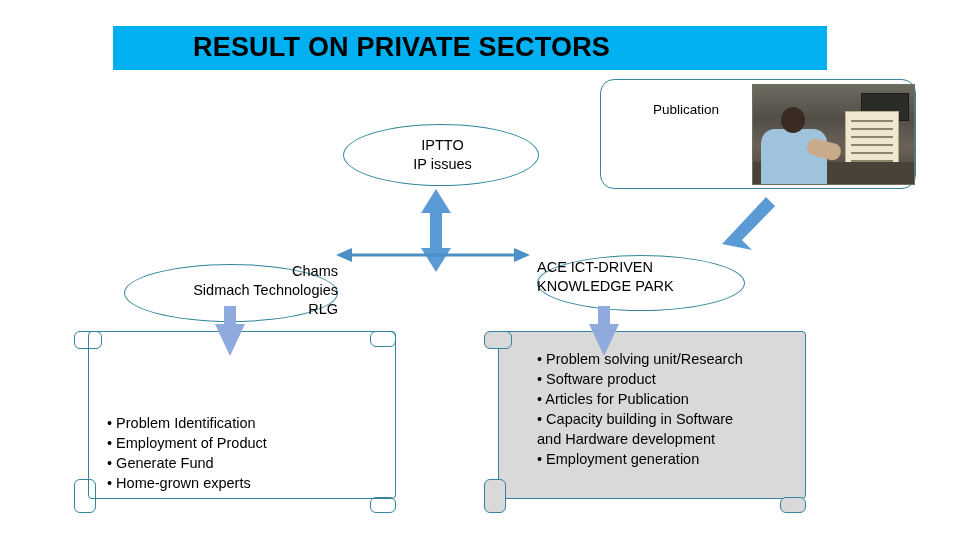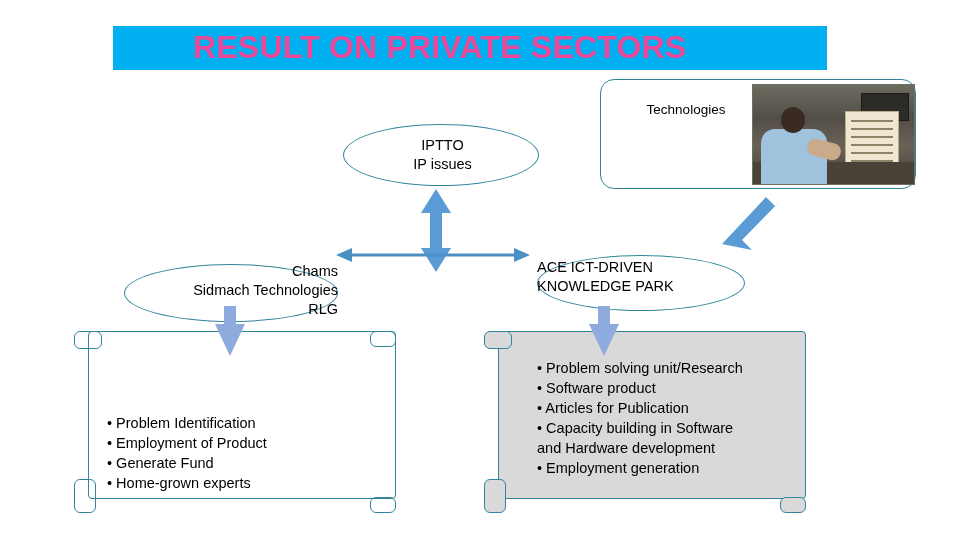--- a/index.html
+++ b/index.html
@@ -23,25 +23,25 @@
     top: 26px;
     width: 714px;
     height: 44px;
     background: #00B0F0;
   }
   .title-text {
     position: absolute;
     left: 193px;
     top: 30px;
     width: 560px;
-    font-size: 32px;
+    font-size: 27px;
     font-weight: bold;
     line-height: 34px;
     letter-spacing: 0.2px;
-    color: #ec4899;
+    color: #000000;
     white-space: pre-line;
   }
 
   
   .oval {
     position: absolute;
     border: 1.4px solid #31859C;
     border-radius: 50%;
     box-sizing: border-box;
     display: flex;
@@ -250,38 +250,38 @@
   #right-scroll .curl-br, #right-scroll .tab-tr { background: #D9D9D9; }
 
   .bullets {
     position: absolute;
     font-size: 14.5px;
     line-height: 20px;
     white-space: pre-line;
     color: #000;
   }
   #left-bullets { left: 107px; top: 413px; width: 250px; }
-  #right-bullets { left: 537px; top: 358px; width: 250px; }
+  #right-bullets { left: 537px; top: 349px; width: 250px; }
 
   
   .arrow-svg {
     position: absolute;
     left: 0; top: 0;
     width: 960px; height: 540px;
     pointer-events: none;
   }
 </style>
 </head>
 <body>
 
 <div class="title-band"></div>
 <div class="title-text">RESULT ON PRIVATE SECTORS</div>
 
 <div class="rrect" id="researchers-box"></div>
-<div id="researchers-label">Technologies</div>
+<div id="researchers-label">Publication</div>
 <div id="researchers-photo">
   <div class="photo-bg"></div>
   <div class="photo-wallband"></div>
   <div class="photo-monitor"></div>
   <div class="photo-paper">
     <div class="ln" style="top:8px"></div>
     <div class="ln" style="top:16px"></div>
     <div class="ln" style="top:24px"></div>
     <div class="ln" style="top:32px"></div>
     <div class="ln" style="top:40px"></div>

